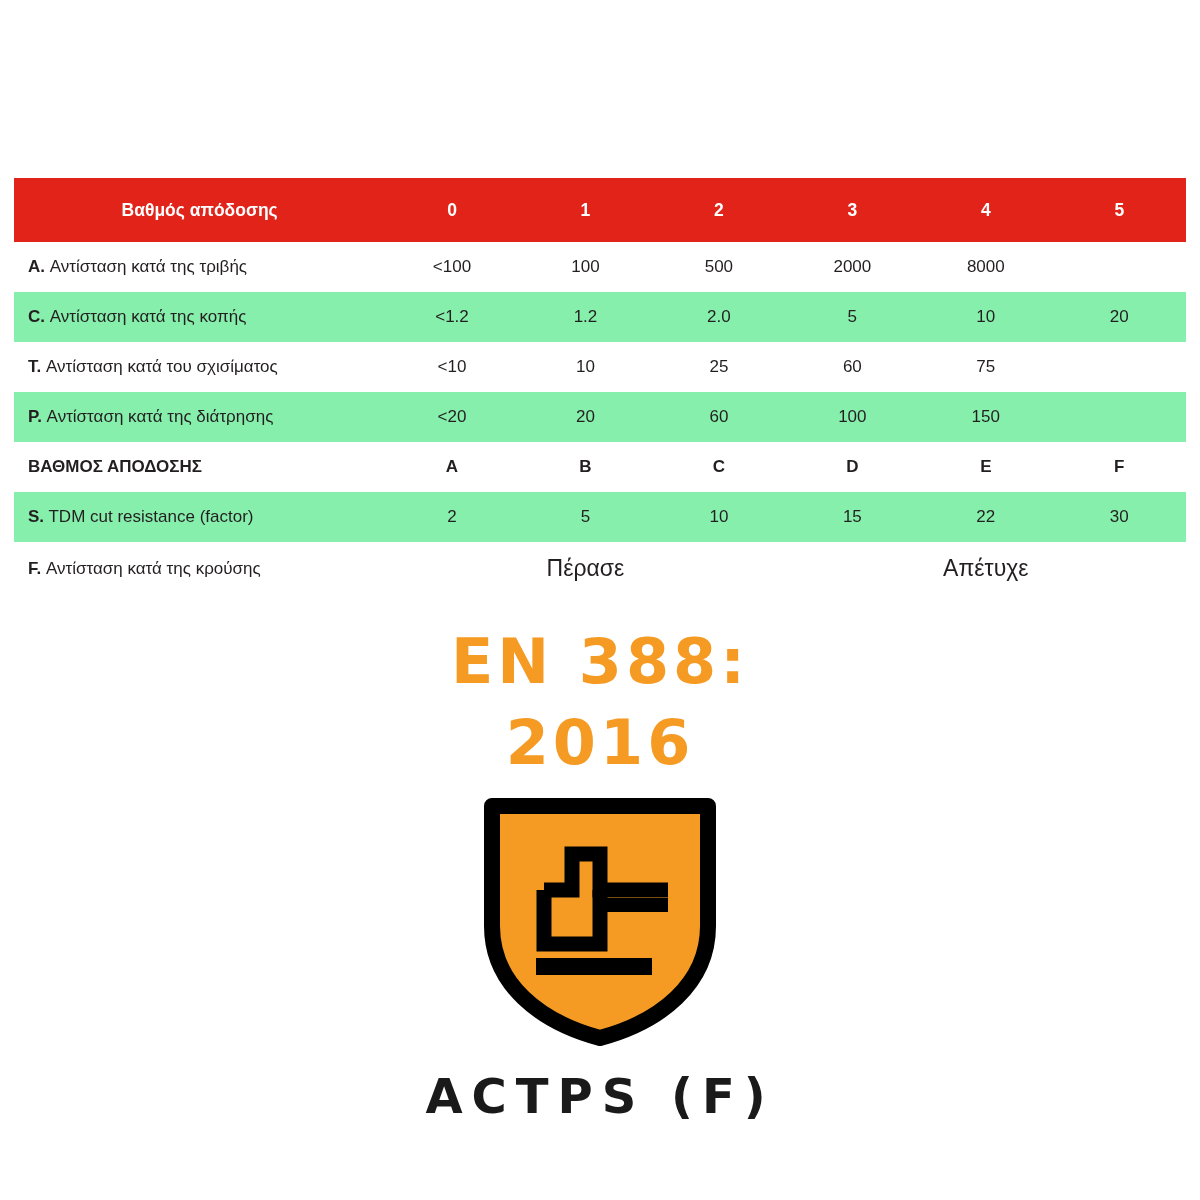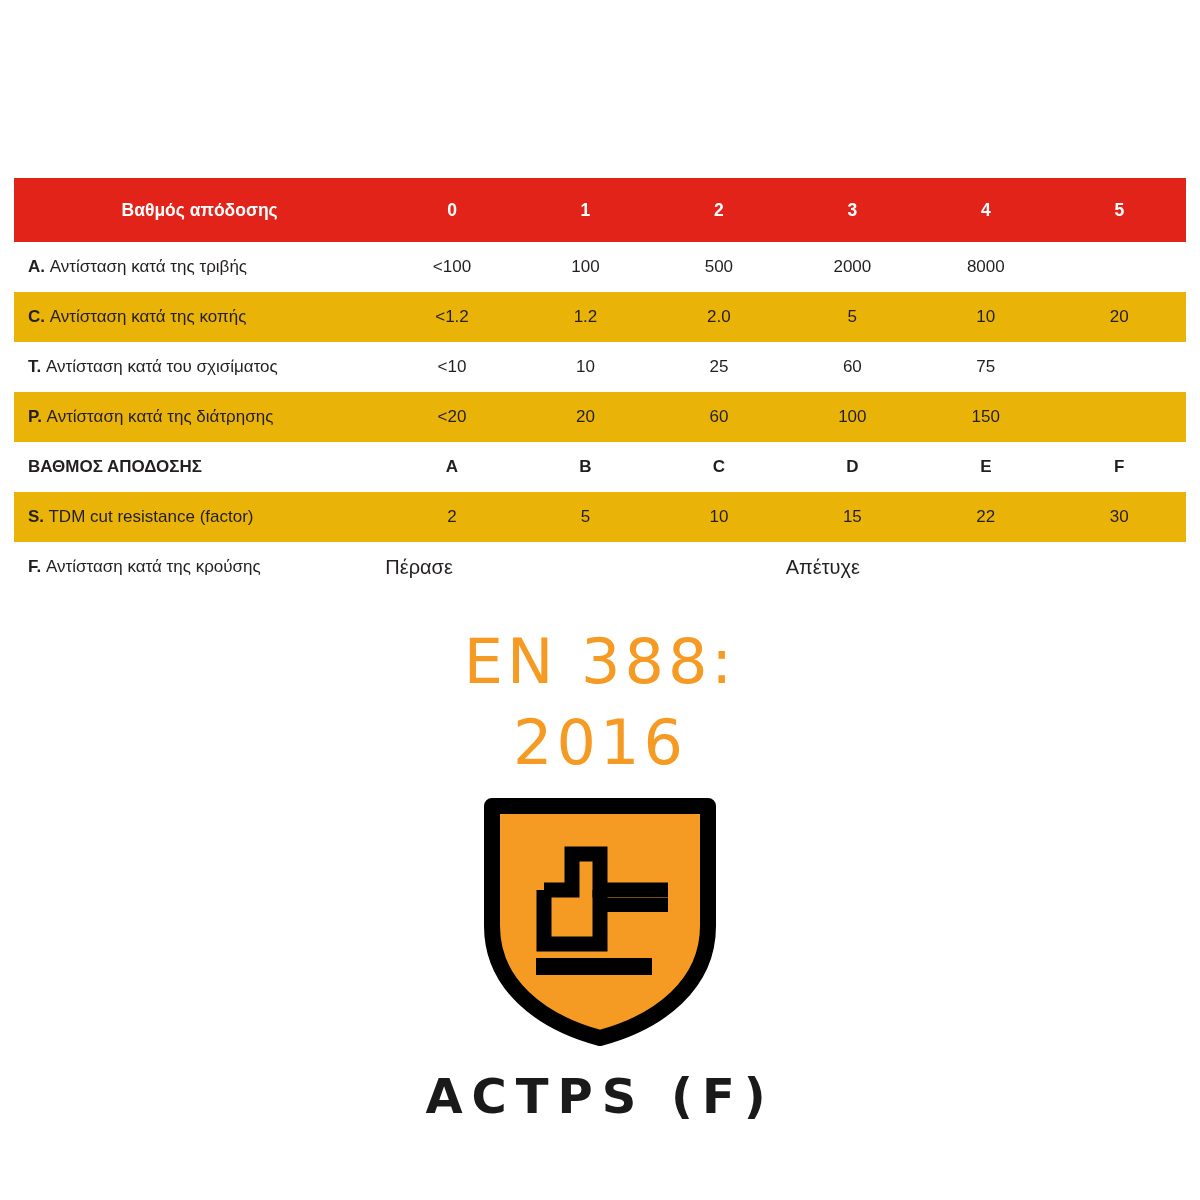--- a/index.html
+++ b/index.html
@@ -56,38 +56,38 @@
   }
   table.en388 tbody td.rowlabel {
     text-align: left;
     padding-left: 14px;
     font-size: 17px;
   }
   table.en388 tbody td.rowlabel .pfx {
     font-weight: bold;
   }
   table.en388 tbody tr.odd td { background: #ffffff; }
-  table.en388 tbody tr.even td { background: #eab308; }
+  table.en388 tbody tr.even td { background: #86efac; }
   table.en388 tbody tr.strong td { font-weight: bold; }
   table.en388 tbody td.semibold { font-weight: normal; }
   table.en388 tbody td.spanpass,
-  table.en388 tbody td.spanfail { text-align: left; font-size: 20px; }
+  table.en388 tbody td.spanfail { text-align: center; font-size: 23px; }
 
   
   .picto {
     position: absolute;
     left: 0;
     top: 630px;
     width: 1200px;
     text-align: center;
   }
   .en-title {
     color: #f59b24;
     font-family: "DejaVu Sans", sans-serif;
-    font-weight: normal;
+    font-weight: bold;
     letter-spacing: 4px;
     line-height: 1.02;
   }
   .en-title .l1 { font-size: 62px; display: block; }
   .en-title .l2 { font-size: 62px; display: block; margin-top: 18px; }
 
   .shield-box {
     margin-top: 24px;
     display: inline-block;
   }

